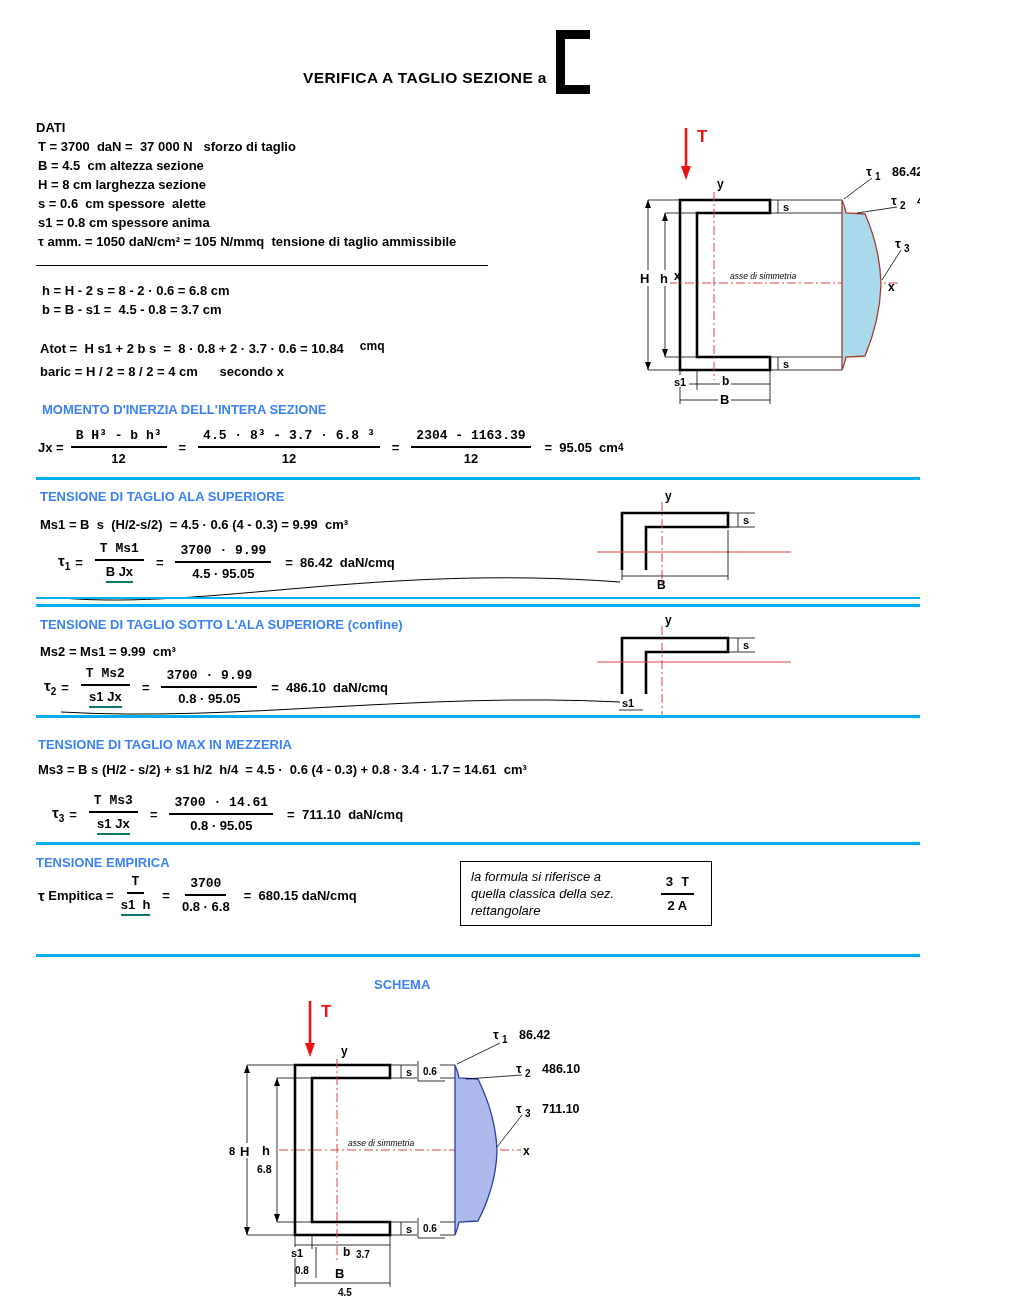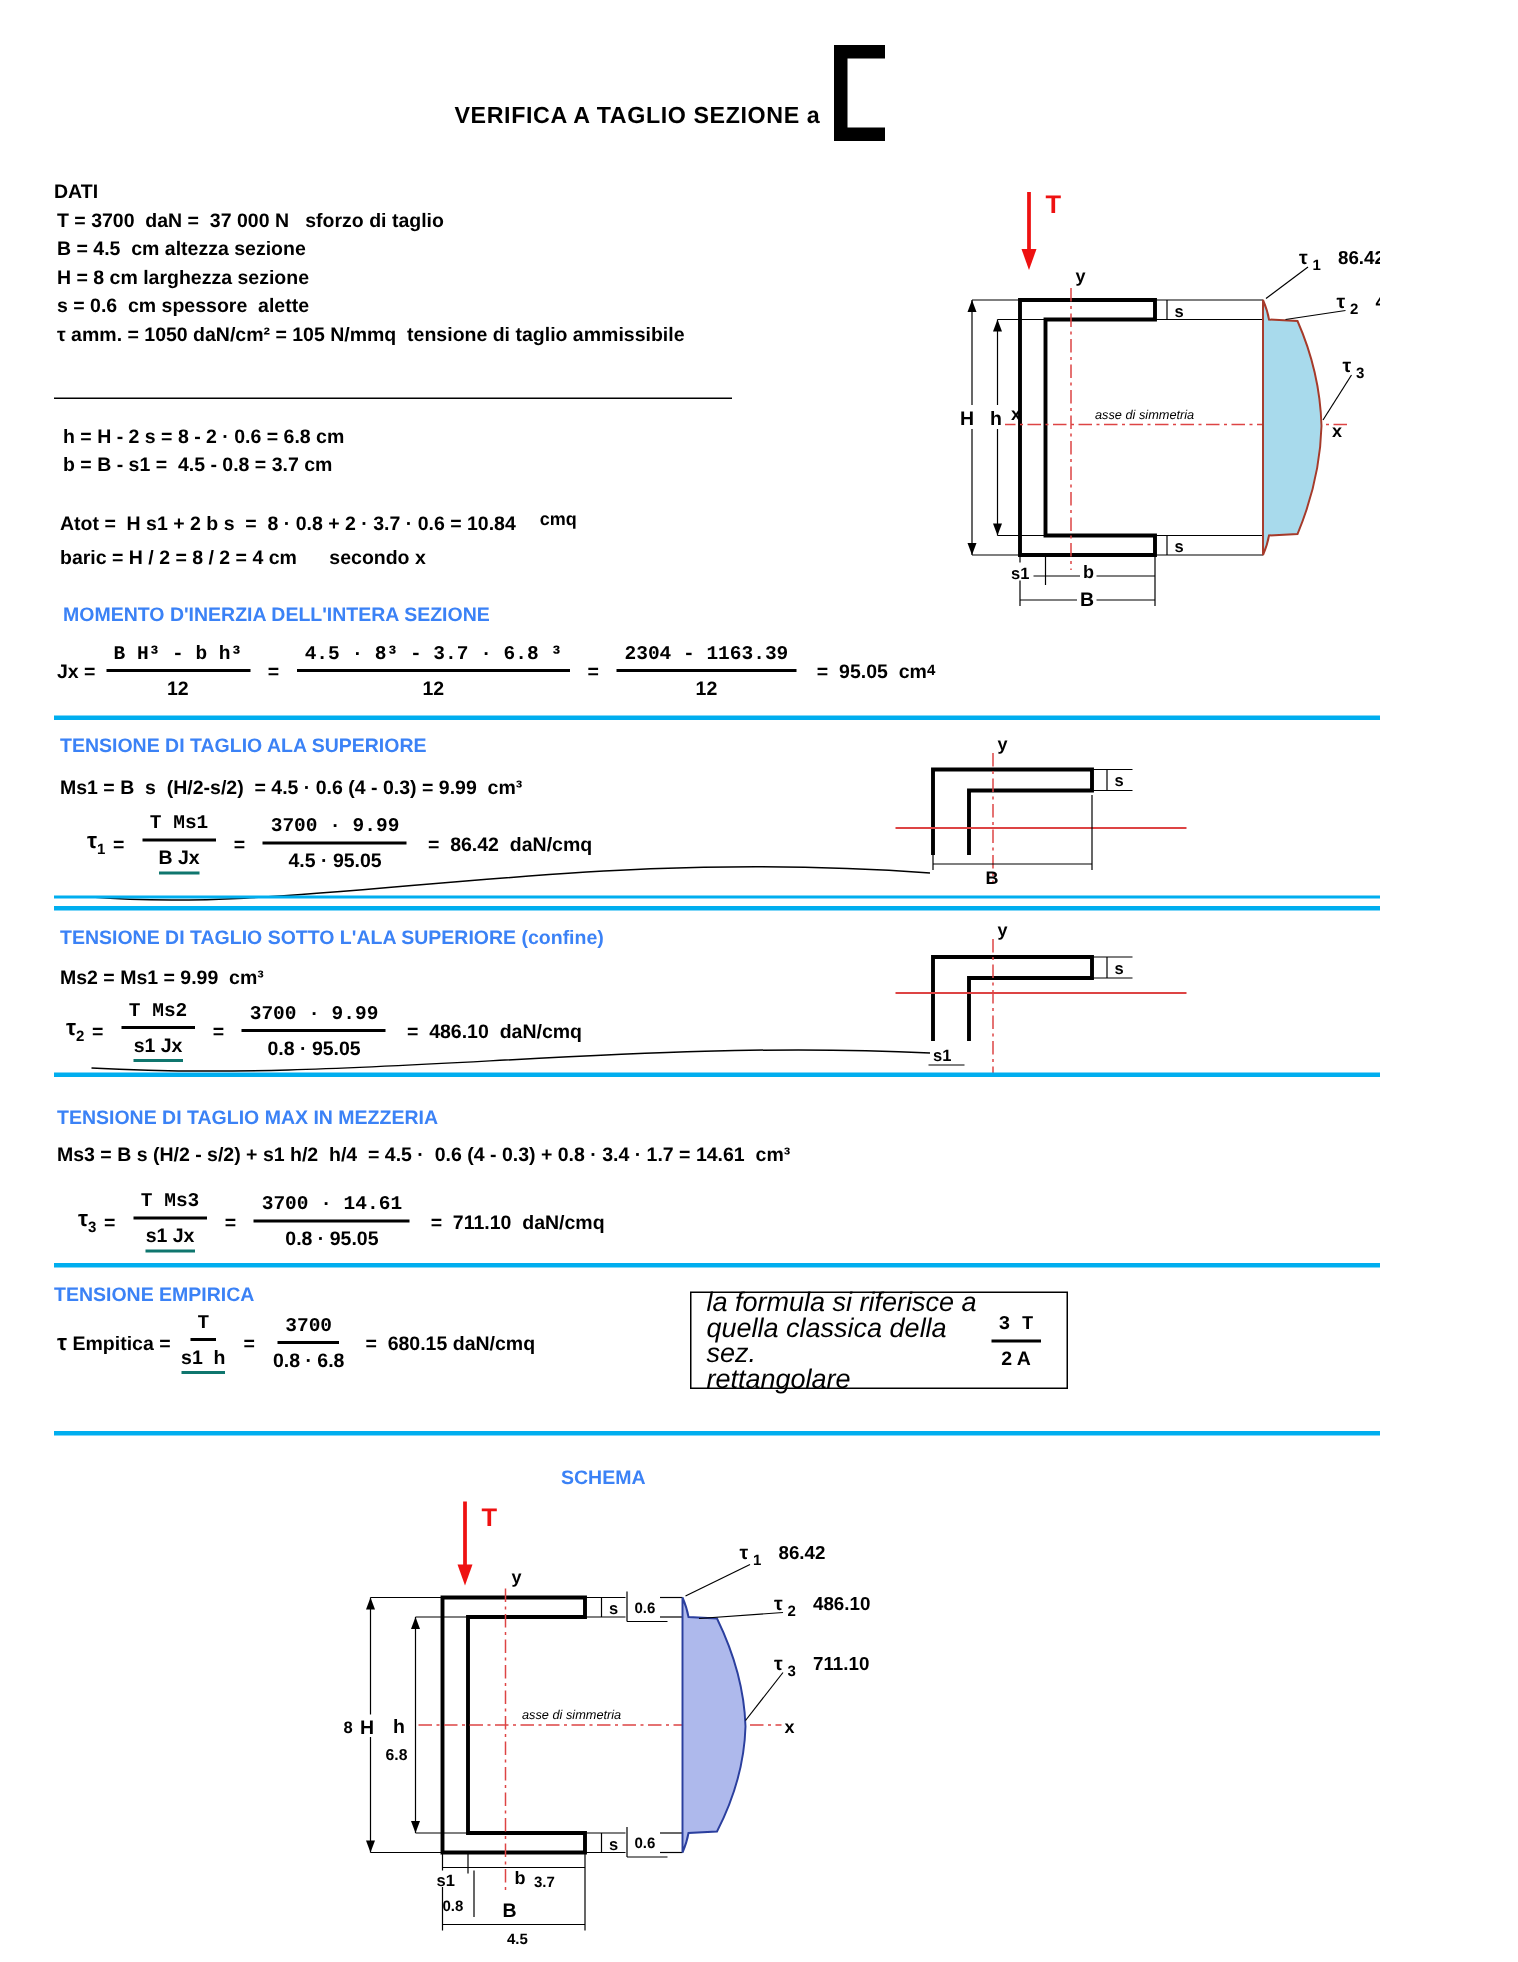--- a/index.html
+++ b/index.html
@@ -17,39 +17,40 @@
   .frac{display:inline-flex;flex-direction:column;align-items:center;margin:0 7px;text-align:center;}
   .frac .num{display:block;padding:0 5px 3px;border-bottom:2px solid #000;font-family:Liberation Mono, monospace;}
   .frac .den{display:block;padding-top:3px;}
   .frac .den.u{border-bottom:2px solid #0f766e;padding-bottom:2px;}
   .tau{font-size:15px;}
   .tau sub{font-size:10px;}
   sup.s4{font-size:10px;}
   .c-glyph{display:inline-block;width:25px;height:46px;border-left:9px solid #000;
            border-top:9px solid #000;border-bottom:9px solid #000;}
   .notebox{border:1px solid #000;display:flex;align-items:center;padding:4px 10px;box-sizing:border-box;}
-  .notetext{font-style:italic;font-size:18px;line-height:17px;flex:1;}
+  .notetext{font-style:italic;font-size:13px;line-height:17px;flex:1;}
   svg{font-family:"Liberation Sans",sans-serif;font-weight:bold;}
 </style>
 </head>
 <body>
 
 <div class="page">
 
   <div class="abs" style="left:303px;top:30px;display:flex;align-items:flex-end;gap:9px">
     <span style="font-size:15.5px;font-weight:bold;letter-spacing:.4px;margin-bottom:7px">VERIFICA A TAGLIO SEZIONE a</span>
     <span class="c-glyph"></span>
   </div>
 
   <div class="abs txt" style="left:36px;top:120px">DATI</div>
   <div class="abs lines" style="left:38px;top:137px">
     <div class="txt">T = 3700  daN =  37 000 N   sforzo di taglio</div>
     <div class="txt">B = 4.5  cm altezza sezione</div>
     <div class="txt">H = 8 cm larghezza sezione</div>
     <div class="txt">s = 0.6  cm spessore  alette</div>
+    <div class="txt">s1 = 0.8 cm spessore anima</div>
     <div class="txt">τ amm. = 1050 daN/cm² = 105 N/mmq  tensione di taglio ammissibile</div>
   </div>
 
   <div class="blackrule" style="left:36px;top:265px;width:452px;height:1px"></div>
 
   <div class="abs lines" style="left:42px;top:281px">
     <div class="txt">h = H - 2 s = 8 - 2 · 0.6 = 6.8 cm</div>
     <div class="txt">b = B - s1 =  4.5 - 0.8 = 3.7 cm</div>
   </div>
 

